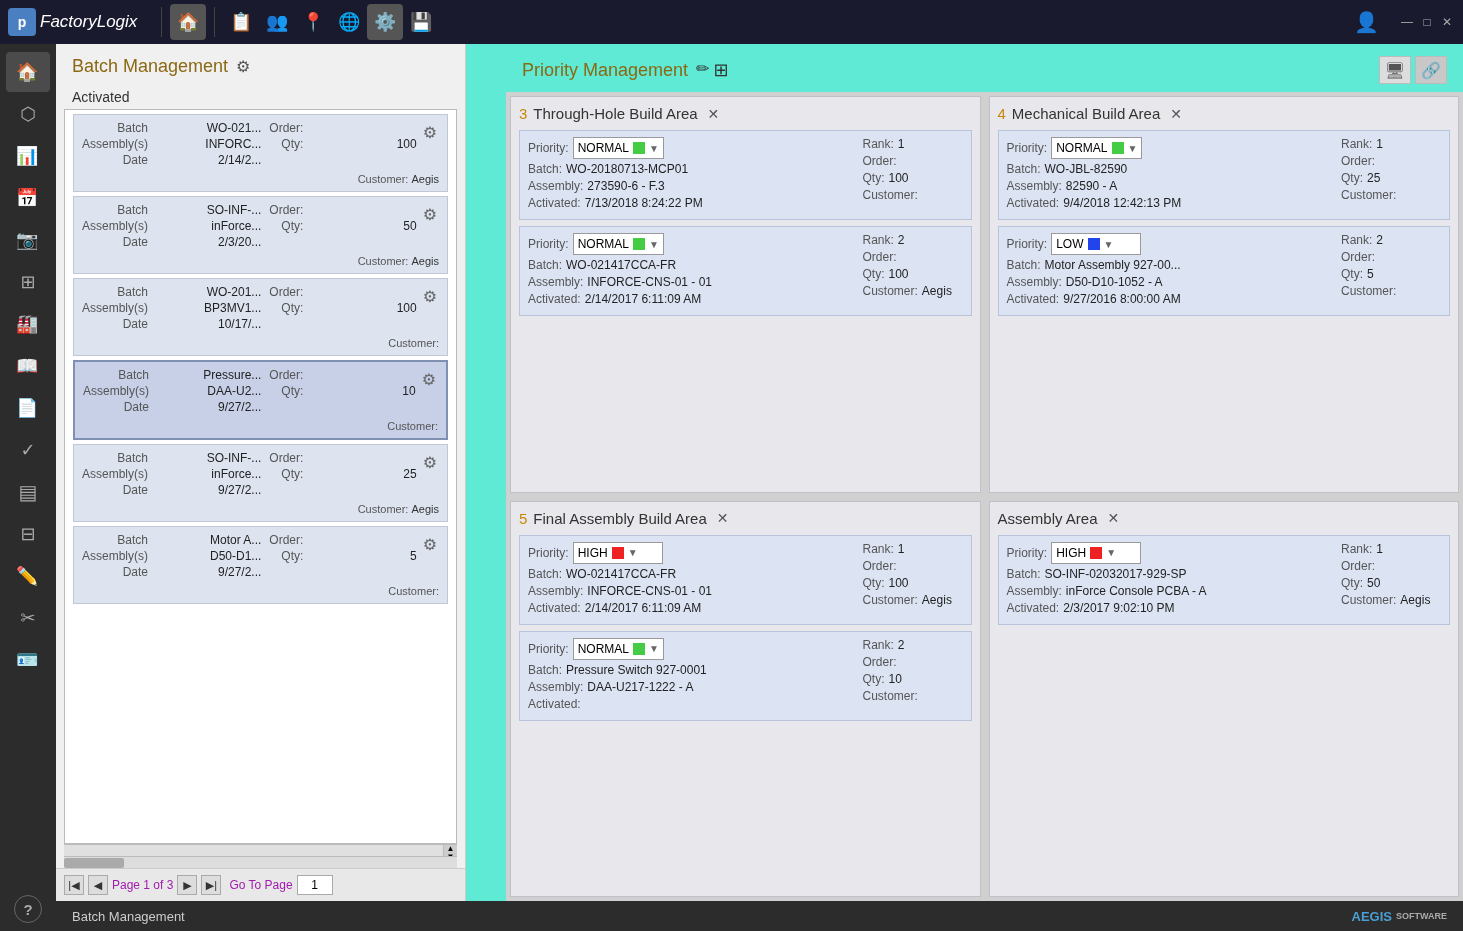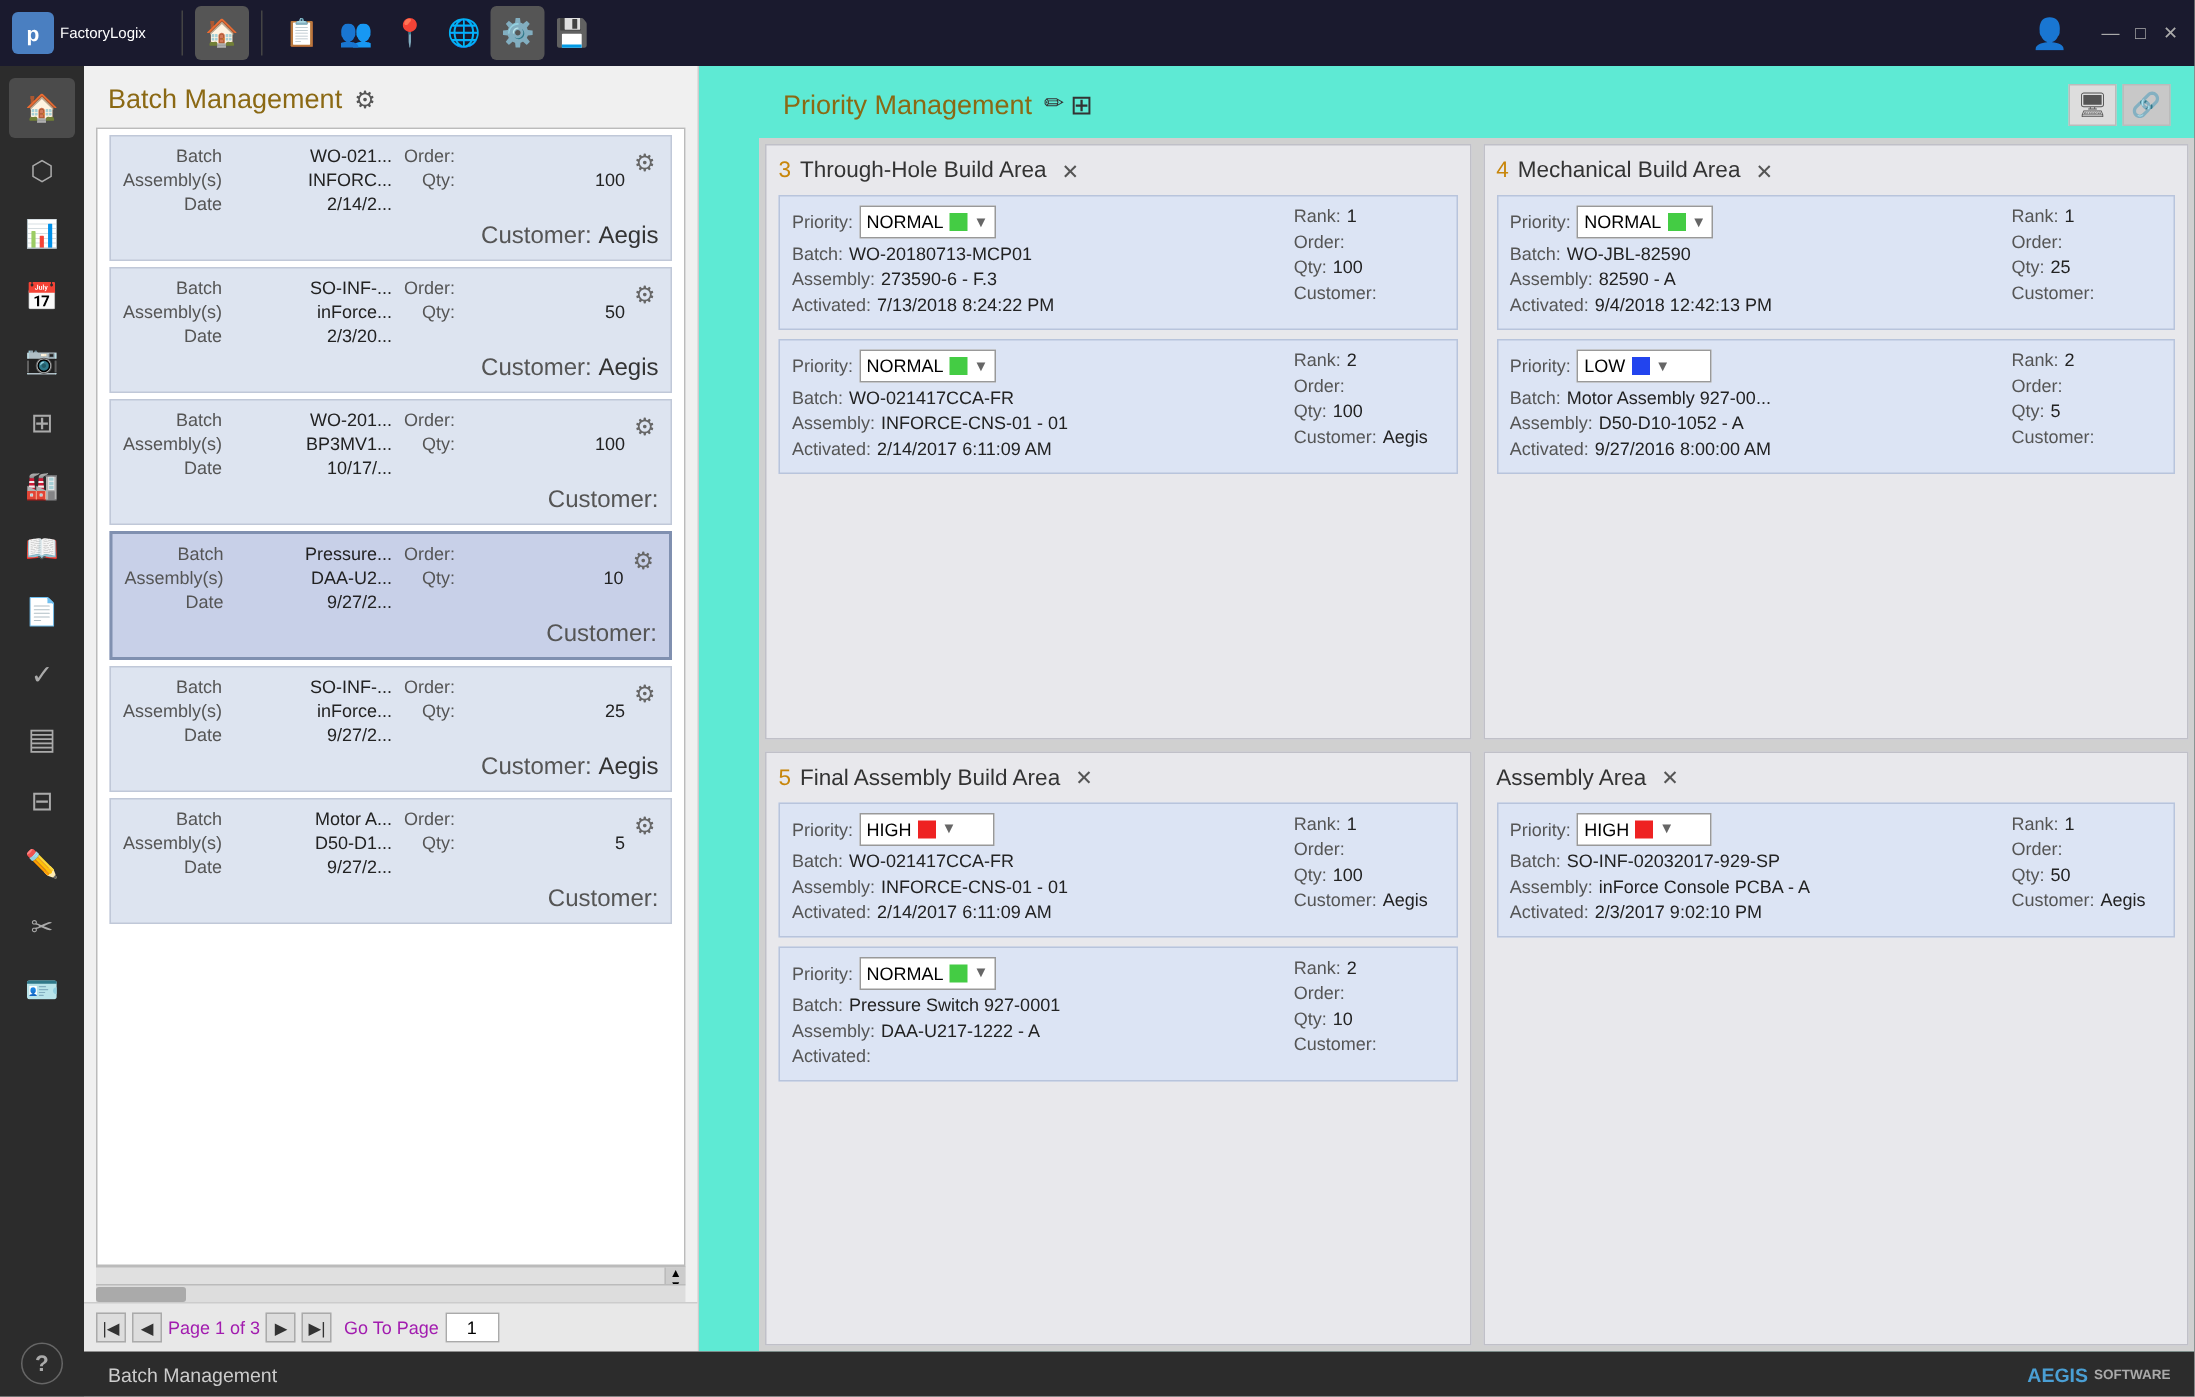--- a/index.html
+++ b/index.html
@@ -14,21 +14,21 @@
       padding: 0 8px;
       flex-shrink: 0;
     }
     .top-nav-logo {
       display: flex; align-items: center; gap: 4px; margin-right: 16px;
     }
     .logo-icon {
       width: 28px; height: 28px; background: #4a7fc1; border-radius: 4px;
       display: flex; align-items: center; justify-content: center; color: white; font-weight: bold; font-size: 14px;
     }
-    .logo-text { color: white; font-size: 10px; font-weight: 300; }
+    .logo-text { color: white; font-size: 17px; font-weight: 300; font-style: italic; }
     .top-nav-divider { width: 1px; height: 30px; background: #444; margin: 0 8px; }
     .top-nav-icon {
       width: 36px; height: 36px; display: flex; align-items: center; justify-content: center;
       color: #ccc; font-size: 18px; cursor: pointer; border-radius: 4px;
     }
     .top-nav-icon.active { background: #555; color: white; }
     .top-nav-spacer { flex: 1; }
     .top-nav-right { display: flex; align-items: center; gap: 8px; color: #ccc; font-size: 13px; }
     .top-nav-right-icon { font-size: 20px; color: #ccc; cursor: pointer; }
     .window-controls { display: flex; gap: 4px; margin-left: 12px; }
@@ -128,21 +128,21 @@
     .batch-card-fields {
       flex: 1;
       display: grid;
       grid-template-columns: auto 1fr auto 1fr;
       gap: 2px 8px;
       font-size: 12px;
     }
     .field-label { color: #555; font-weight: 500; white-space: nowrap; }
     .field-value { color: #222; }
     .batch-gear { color: #666; font-size: 16px; cursor: pointer; padding: 2px; }
-    .batch-customer { font-size: 16px; color: #333; padding-top: 3px; margin-top: 3px; border-top: 0; }
+    .batch-customer { font-size: 11px; color: #333; padding-top: 3px; margin-top: 3px; border-top: 0; }
     .customer-label { font-weight: 500; color: #555; }
     .batch-footer {
       padding: 6px 8px;
       display: flex;
       align-items: center;
       gap: 4px;
       font-size: 12px;
       background: #e8e8e8;
       border-top: 1px solid #ccc;
     }
@@ -324,20 +324,21 @@
   </div>
 
   <div class="content-area">
     <div class="panels-container">
 
       <div class="batch-panel">
         <div class="batch-header">
           <span class="batch-title">Batch Management</span>
           <span class="batch-header-icon">⚙</span>
         </div>
+        <div class="section-label">Activated</div>
 
         <div class="batch-list" style="border: 1px solid #bbb; background: white; margin: 0 8px; flex:1; overflow-y: scroll;">
 
           <div class="batch-card">
             <div class="batch-card-row">
               <div class="batch-card-fields">
                 <span class="field-label">Batch</span>
                 <span class="field-value">WO-021...</span>
                 <span class="field-label">Order:</span>
                 <span class="field-value"></span>

